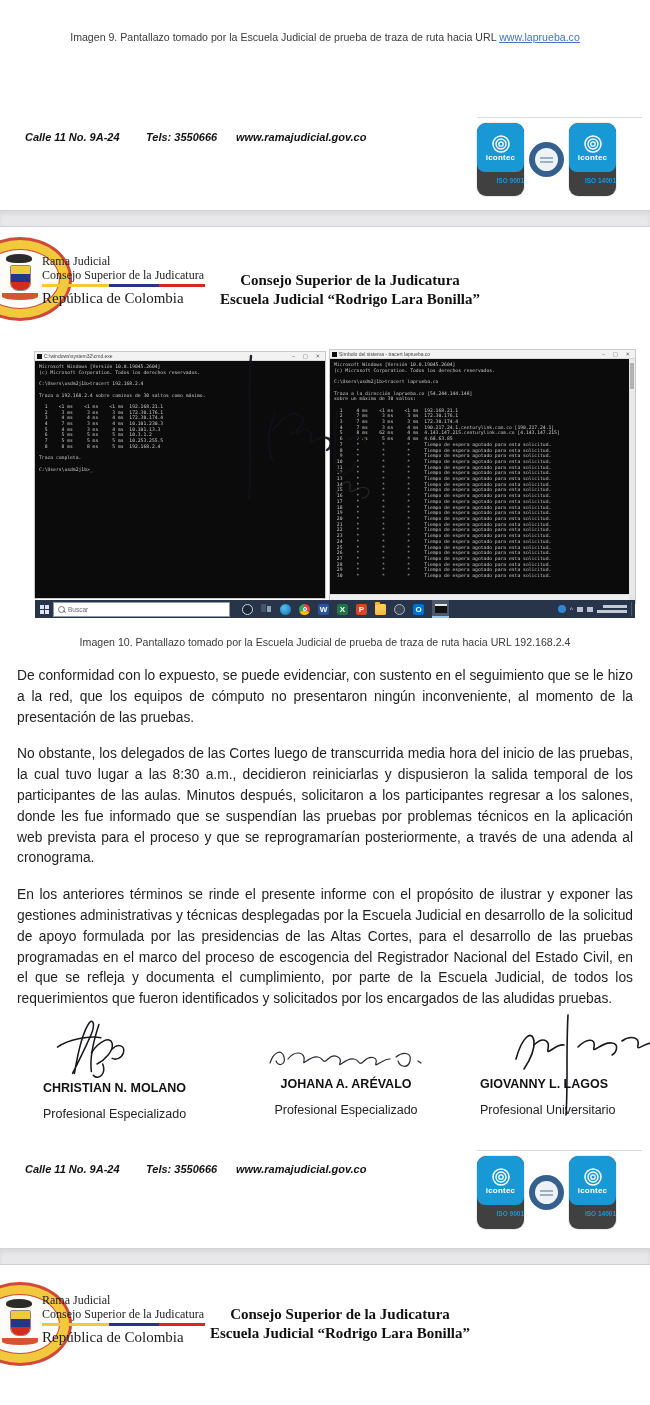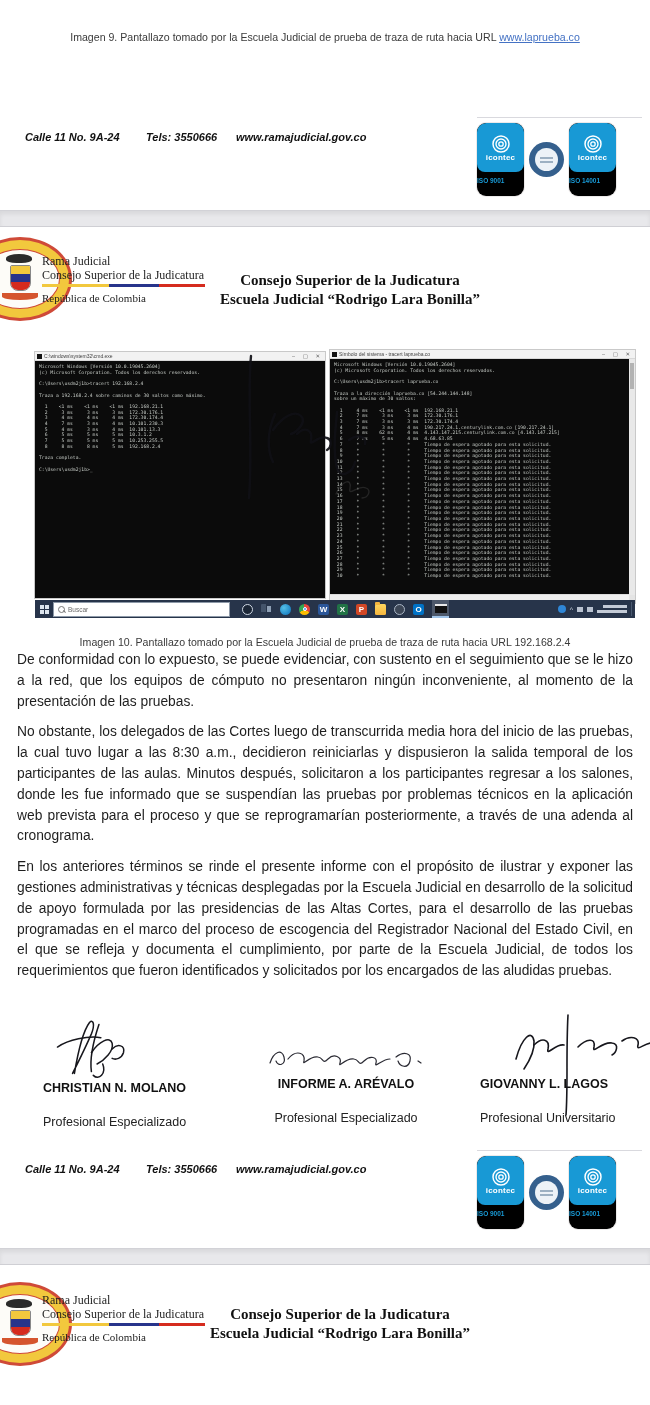--- a/index.html
+++ b/index.html
@@ -8,21 +8,21 @@
   .abs{position:absolute;}
 
   
   .caption{width:100%;text-align:center;font-size:10.6px;color:#3a3a3a;}
   .caption a{color:#4472c4;text-decoration:underline;}
 
   
   .footer-text{font-style:italic;font-weight:bold;font-size:11px;color:#111;}
   .logos{width:165px;border-top:1.5px solid #d9d9de;padding-top:5px;}
   .badges{display:flex;align-items:center;gap:5px;}
-  .badge{width:47px;height:73px;border-radius:9px;background:#000000;box-shadow:0 0 0 1px #eceaea;overflow:hidden;text-align:left;}
+  .badge{width:47px;height:73px;border-radius:9px;background:#404040;box-shadow:0 0 0 1px #eceaea;overflow:hidden;text-align:right;}
   .badge-top{height:49px;background:#1899d5;border-radius:9px 9px 8px 8px;display:flex;flex-direction:column;align-items:center;justify-content:center;}
   .badge-top .brand{color:#fff;font-size:8px;font-weight:bold;letter-spacing:.2px;line-height:7px;}
   .badge .iso{color:#1899d5;font-size:6.5px;font-weight:bold;margin-top:5px;}
   .medal{width:35px;height:35px;border-radius:50%;background:#35608d;display:flex;align-items:center;justify-content:center;}
   .medal-in{width:23px;height:23px;border-radius:50%;background:#edf2f7;display:flex;flex-direction:column;align-items:center;justify-content:center;gap:2px;}
   .medal-in i{display:block;width:13px;height:2px;background:#9db0c2;}
   .certcode{font-size:8px;font-weight:bold;font-style:italic;color:#111;margin-top:22px;margin-left:10px;}
 
   
   .pbreak{left:0;width:650px;height:15px;background:#e8e8eb;border-top:1px solid #d2d2d7;border-bottom:1px solid #cfcfd4;box-shadow:inset 0 3px 4px rgba(0,0,0,.07);}
@@ -33,21 +33,21 @@
   .coat .e2{position:absolute;inset:3px;border-radius:50%;background:#f2c83d;}
   .coat .e3{position:absolute;inset:12px;border-radius:50%;background:#fdfcf8;border:1px solid #cf4a38;}
   .coat .condor{position:absolute;left:38px;top:17px;width:26px;height:9px;border-radius:50% 50% 40% 40%;background:#2b2b2b;}
   .coat .shield{position:absolute;left:42px;top:28px;width:19px;height:24px;border-radius:2px 2px 8px 8px;overflow:hidden;border:1px solid #888;}
   .coat .shield i{display:block;height:8px;}
   .coat .sh-y{background:#f2c83d;} .coat .sh-b{background:#27348b;} .coat .sh-r{background:#d52b1e;}
   .coat .ribbon{position:absolute;left:34px;top:56px;width:36px;height:7px;border-radius:0 0 50% 50%;background:#d5552e;}
   .lh-text{font-family:"Liberation Serif",serif;color:#1c1c1c;}
   .lh-text .l1{font-size:12px;line-height:14px;}
   .lh-text .l2{font-size:12px;line-height:14px;}
-  .lh-text .l3{font-size:11px;line-height:15px;margin-top:4px;}
+  .lh-text .l3{font-size:15px;line-height:15px;margin-top:4px;}
   .tricolor{width:163px;height:2.5px;display:flex;margin-top:2px;}
   .tricolor .y{width:67px;background:#f2c83d;} .tricolor .b{width:50px;background:#27348b;} .tricolor .r{width:46px;background:#d52b1e;}
   .lh-title{font-family:"Liberation Serif",serif;font-weight:bold;font-size:15px;line-height:19px;color:#111;text-align:center;width:330px;}
 
   
   .shot{left:35px;top:350px;width:600px;height:268px;}
   .term{position:absolute;background:#0b0b0b;box-shadow:0 0 0 1px #c9c9c9;}
   .tbar{position:absolute;left:0;top:0;right:0;height:9px;background:#f2f2f2;border-bottom:1px solid #d8d8d8;display:flex;align-items:center;padding:0 2px;box-sizing:border-box;}
   .tbar .ticon{width:5px;height:5px;background:#111;margin-right:2px;flex:0 0 auto;}
   .tbar .ttl{font-size:5px;color:#444;white-space:nowrap;overflow:hidden;flex:1;}
@@ -88,28 +88,28 @@
   .tray{margin-left:auto;display:flex;align-items:center;gap:4px;padding-right:3px;}
   .tray .caret{color:#cfd6e0;font-size:7px;line-height:7px;}
   .tray .dot{width:8px;height:8px;border-radius:50%;background:#2f86d6;}
   .tray .tg{width:6px;height:5px;background:#b9c2d0;}
   .tray .clock{display:flex;flex-direction:column;gap:2px;align-items:flex-end;}
   .tray .clock i{display:block;height:3px;background:#c3cad6;}
   .tray .sep{width:1px;height:14px;background:#4a5a70;}
 
   
   .bodytext{left:17px;top:650px;width:616px;font-size:13.8px;line-height:20.8px;text-align:justify;color:#1e1e1e;}
-  .bodytext p{margin:0 0 10px 0;}
+  .bodytext p{margin:16px 0 10px 0;}
   .closing{margin-top:3px;text-align:left;}
 
   
   .sigrow{left:18px;top:1015px;width:650px;height:125px;}
   .sigblock{position:absolute;}
   .signame{font-size:12.5px;font-weight:bold;color:#111;white-space:nowrap;}
-  .sigtitle{font-size:12.5px;color:#222;margin-top:20px;white-space:nowrap;}
+  .sigtitle{font-size:12.5px;color:#222;margin-top:12px;white-space:nowrap;}
   .sigsvg{display:block;}
   path.ink{fill:none;stroke:#17171d;stroke-linecap:round;stroke-linejoin:round;}
 
   .doc-title{width:100%;text-align:center;font-size:14px;font-weight:bold;color:#111;letter-spacing:.2px;}
 </style>
 </head>
 <body>
 
 <div class="page">
 
@@ -341,21 +341,21 @@
       <div class="sigtitle">Profesional Especializado</div>
     </div>
 
     <div class="sigblock" style="left:248px;top:0;text-align:center;">
       <svg class="sigsvg" style="margin:28px auto 6px auto;" width="160" height="28" viewBox="0 0 160 28">
         <path class="ink" style="stroke:#2a2a33;stroke-width:1.2" d="M4,20 C8,8 16,6 18,14 C20,22 12,24 10,18"></path>
         <path class="ink" style="stroke:#2a2a33;stroke-width:1.2" d="M22,16 C30,6 40,10 38,18 C36,24 44,12 52,14 C58,15 56,22 62,16 C68,10 76,14 74,20 C72,26 80,14 88,16 C94,17 92,24 98,18 C104,12 112,14 110,20 C108,26 116,16 124,16"></path>
         <path class="ink" style="stroke:#2a2a33;stroke-width:1.2" d="M130,14 C138,8 146,10 144,18 C142,26 134,24 132,18"></path>
         <path class="ink" style="stroke:#2a2a33;stroke-width:1.2" d="M152,18 L155,20"></path>
       </svg>
-      <div class="signame">INFORME A. ARÉVALO</div>
+      <div class="signame">JOHANA A. ARÉVALO</div>
       <div class="sigtitle">Profesional Especializado</div>
     </div>
 
     <div class="sigblock" style="left:462px;top:0;">
       <svg class="sigsvg abs" style="left:10px;top:-4px;z-index:2;pointer-events:none;" width="170" height="115" viewBox="0 0 170 115">
         <path class="ink" style="stroke-width:1.6" d="M26,48 C32,26 42,18 44,30 C45,40 38,52 34,58"></path>
         <path class="ink" style="stroke-width:1.6" d="M44,34 C52,26 60,28 58,38 C56,46 66,32 74,34"></path>
         <path class="ink" style="stroke-width:1.6" d="M78,4 C76,40 78,75 76,104"></path>
         <path class="ink" style="stroke-width:1.6" d="M88,36 C96,28 106,26 104,36 C102,44 112,30 122,32 C130,33 126,42 122,44"></path>
         <path class="ink" style="stroke-width:1.6" d="M132,30 C140,24 150,26 148,34 C146,42 156,30 164,32"></path>

